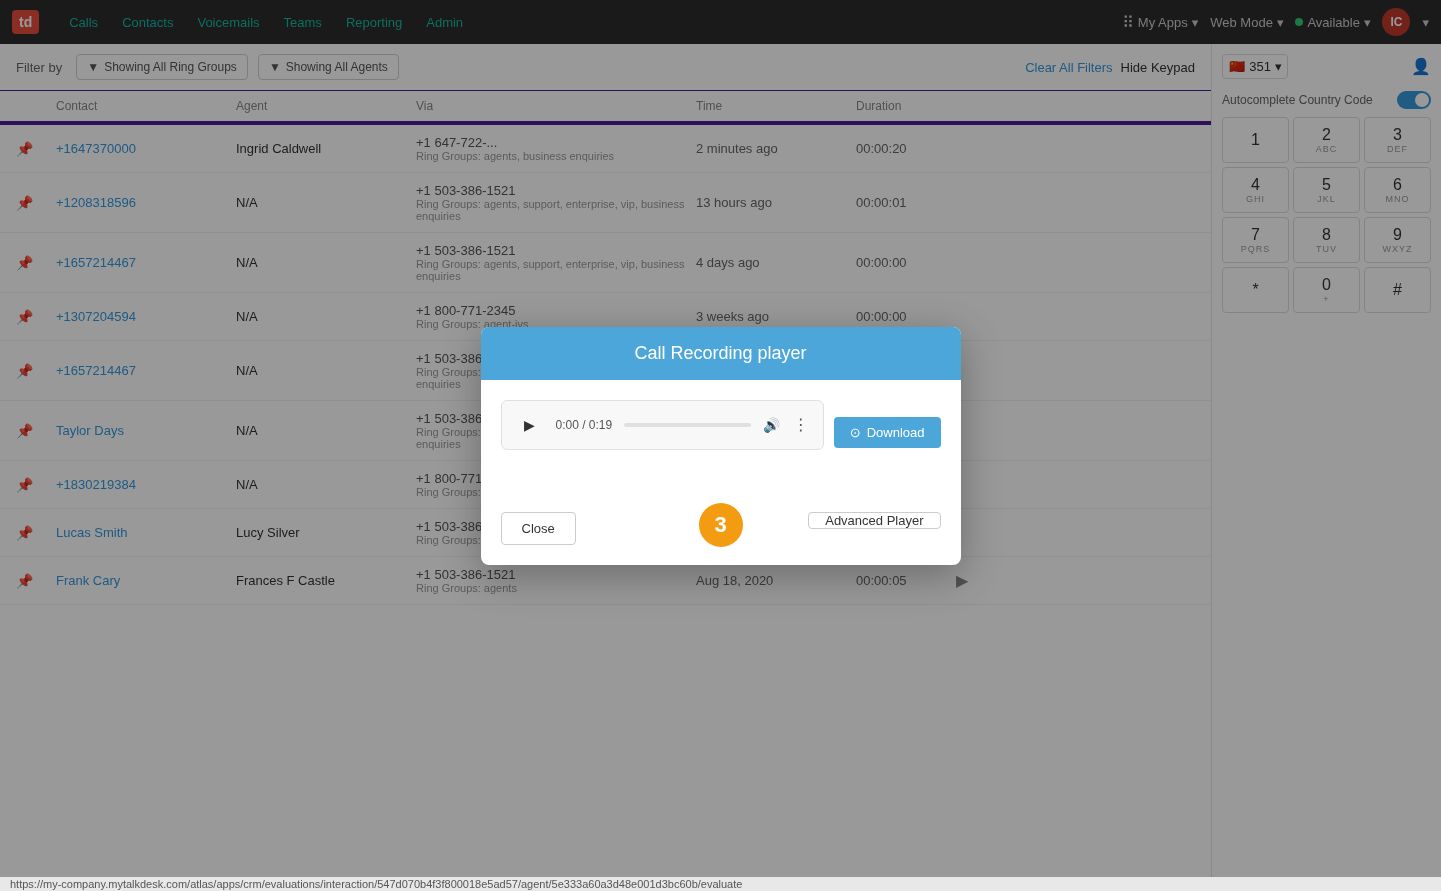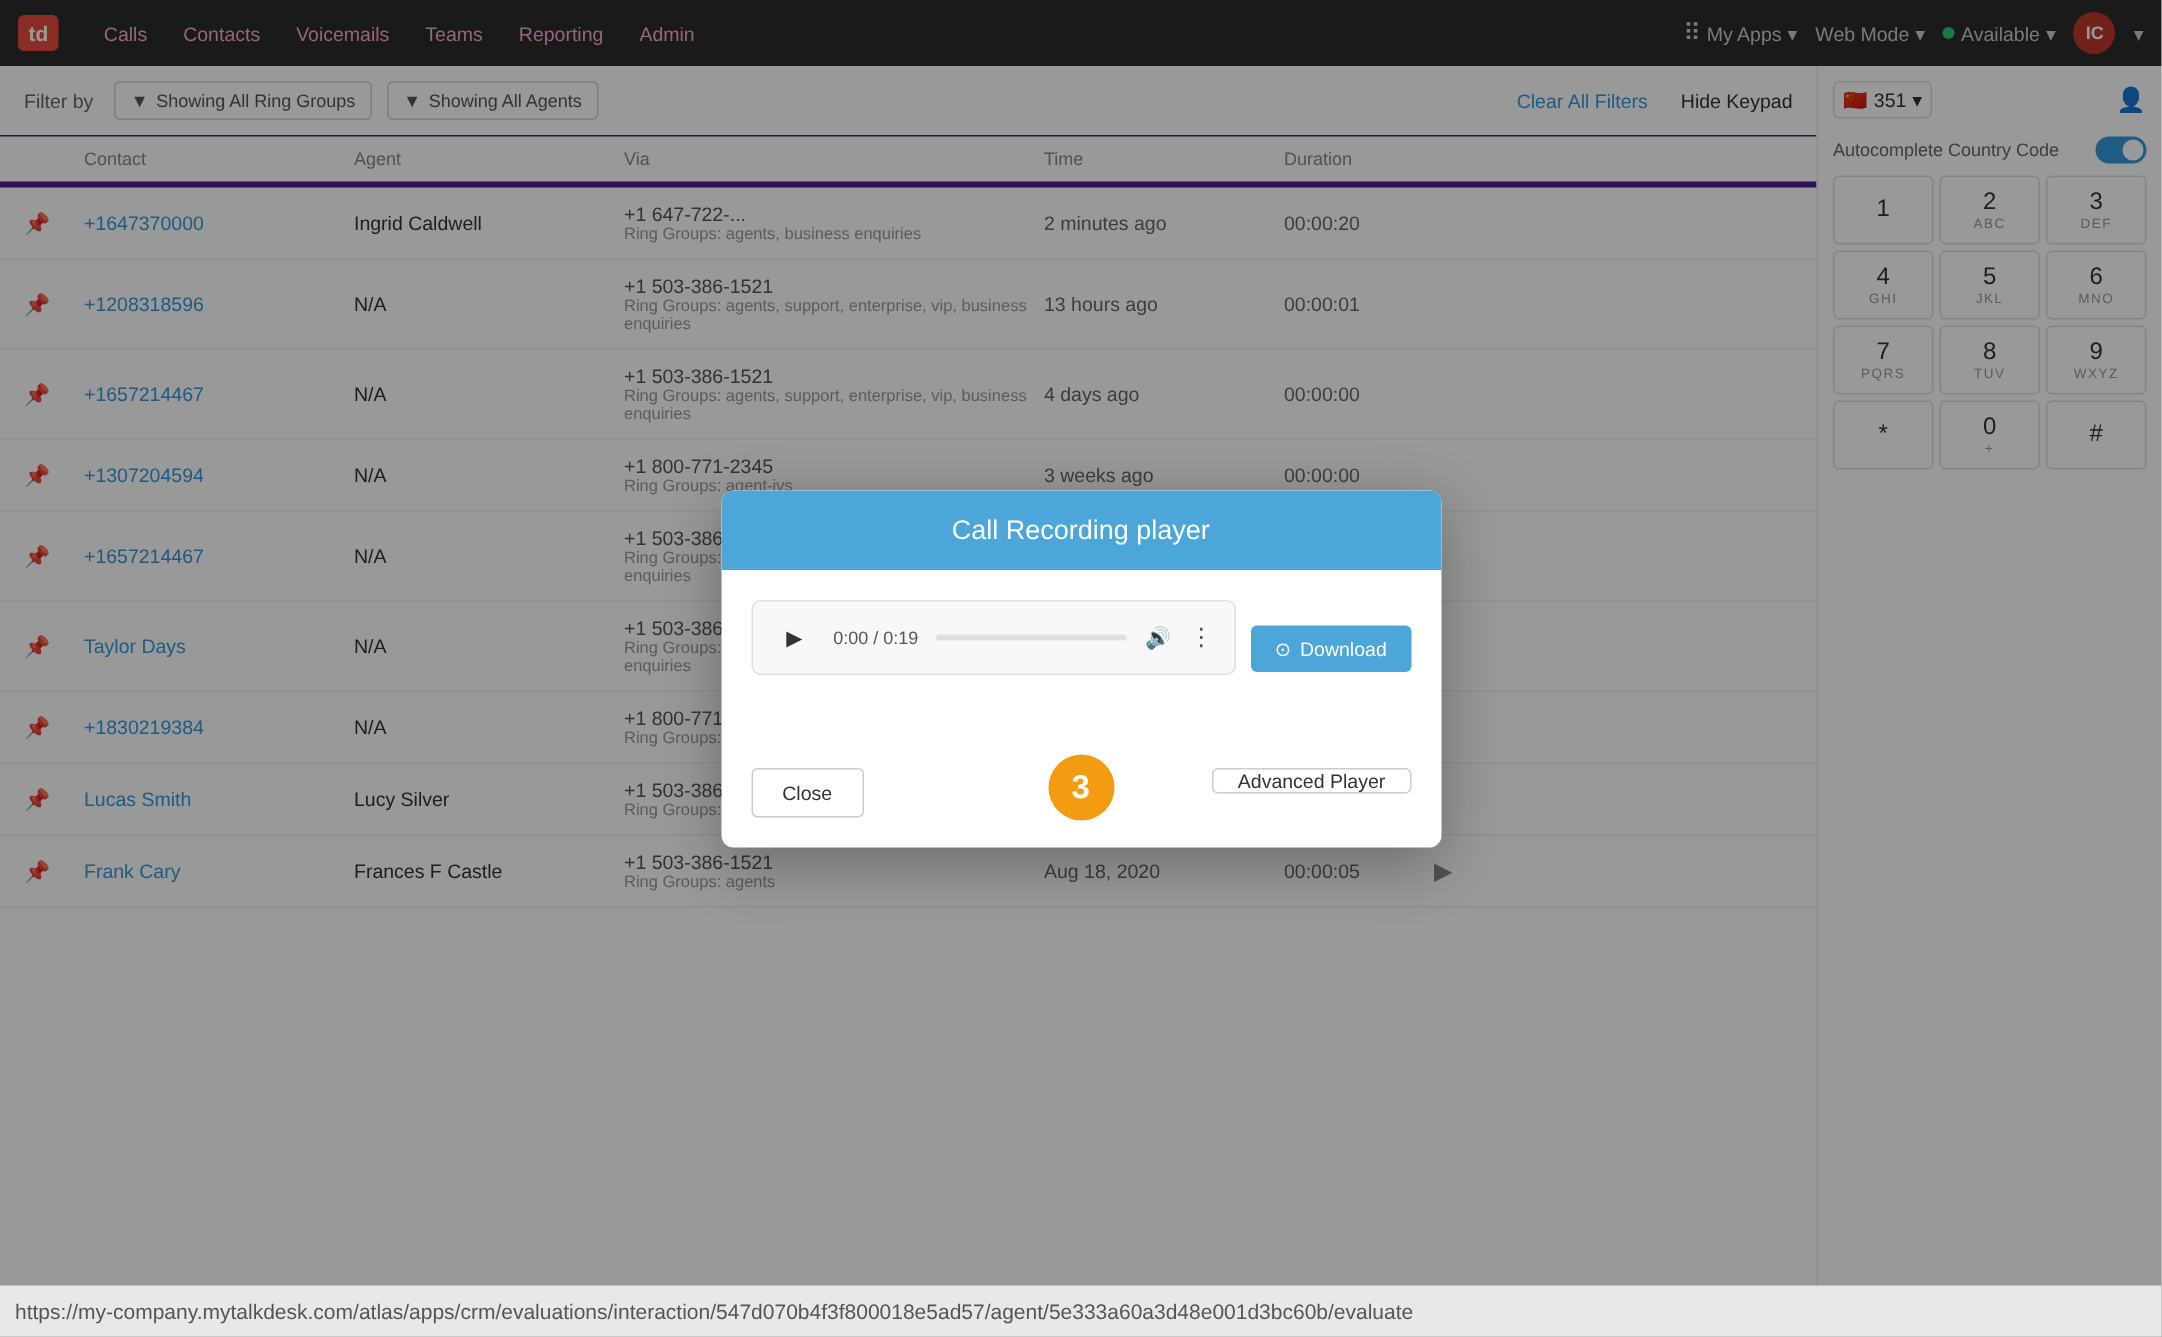--- a/index.html
+++ b/index.html
@@ -2,37 +2,37 @@
 <html><head>
   <meta charset="utf-8">
   <style>
     * { box-sizing: border-box; margin: 0; padding: 0; }
     body { font-family: -apple-system, BlinkMacSystemFont, 'Segoe UI', sans-serif; font-size: 13px; background: #f5f5f5; color: #333; overflow: hidden; width: 1441px; height: 891px; position: relative; }
 
     
     .navbar { display: flex; align-items: center; background: #2c2c2c; height: 44px; padding: 0 12px; gap: 20px; z-index: 10; position: relative; }
     .navbar-logo { background: #e74c3c; color: white; font-weight: bold; font-size: 14px; padding: 4px 7px; border-radius: 4px; }
     .navbar-nav { display: flex; gap: 4px; }
-    .navbar-nav a { color: #f9a8d4; text-decoration: none; padding: 4px 10px; font-size: 13px; border-radius: 3px; }
+    .navbar-nav a { color: #14b8a6; text-decoration: none; padding: 4px 10px; font-size: 13px; border-radius: 3px; }
     .navbar-right { margin-left: auto; display: flex; align-items: center; gap: 12px; }
     .navbar-right .nav-item { color: #ccc; font-size: 13px; cursor: pointer; display: flex; align-items: center; gap: 4px; }
     .status-dot { width: 8px; height: 8px; border-radius: 50%; background: #2ecc71; display: inline-block; }
     .avatar-circle { width: 28px; height: 28px; border-radius: 50%; background: #c0392b; color: white; display: flex; align-items: center; justify-content: center; font-size: 12px; font-weight: bold; }
 
     
     .main { display: flex; height: calc(891px - 44px); position: relative; }
 
     
     .content { flex: 1; background: white; overflow: hidden; position: relative; }
 
     
     .filter-bar { display: flex; align-items: center; padding: 10px 16px; background: white; border-bottom: 1px solid #4c1d95; gap: 10px; }
     .filter-label { color: #666; font-size: 13px; margin-right: 4px; }
     .filter-btn { display: flex; align-items: center; gap: 5px; border: 1px solid #d0d0d0; background: white; padding: 5px 10px; border-radius: 4px; font-size: 12px; color: #555; cursor: pointer; }
-    .filter-actions { margin-left: auto; display: flex; gap: 22px; }
+    .filter-actions { margin-left: auto; display: flex; gap: 8px; }
     .clear-filters { color: #3498db; font-size: 13px; cursor: pointer; }
     .hide-keypad { color: #333; font-size: 13px; cursor: pointer; }
 
     
     .table-header { display: grid; grid-template-columns: 40px 180px 180px 280px 160px 100px 60px; padding: 8px 16px; border-bottom: 4px solid #4c1d95; font-size: 12px; color: #888; font-weight: 500; }
     .table-row { display: grid; grid-template-columns: 40px 180px 180px 280px 160px 100px 60px; padding: 10px 16px; border-bottom: 1px solid #f0f0f0; align-items: center; }
     .contact-link { color: #3498db; text-decoration: none; font-size: 13px; text-align: center; }
     .via-main { font-size: 13px; color: #555; }
     .via-sub { font-size: 11px; color: #999; }
     .time-ago { font-size: 13px; color: #666; }
@@ -69,21 +69,21 @@
     .progress-bar-fill { width: 0%; height: 100%; background: #999; border-radius: 2px; }
     .volume-icon { color: #555; font-size: 14px; cursor: pointer; }
     .more-icon { color: #555; font-size: 16px; cursor: pointer; }
     .download-btn { background: #4da6d9; color: white; border: none; border-radius: 4px; padding: 8px 16px; font-size: 13px; cursor: pointer; display: flex; align-items: center; gap: 6px; }
     .modal-footer { display: flex; align-items: center; justify-content: space-between; padding: 10px 20px 20px; position: relative; }
     .close-btn { border: 1px solid #ccc; background: white; border-radius: 4px; padding: 8px 20px; font-size: 13px; cursor: pointer; color: #333; margin-top: 16px; }
     .advanced-btn { border: 1px solid #ccc; background: white; border-radius: 4px; padding: 0 16px; font-size: 13px; cursor: pointer; color: #333; }
     .step-badge { width: 44px; height: 44px; border-radius: 50%; background: #f39c12; color: white; font-size: 22px; font-weight: bold; display: flex; align-items: center; justify-content: center; position: absolute; left: 50%; transform: translateX(-50%); top: 50%; margin-top: -22px; }
 
     
-    .status-bar { position: absolute; bottom: 0; left: 0; right: 0; height: 34px; background: #e8e8e8; display: flex; align-items: center; padding: 0 10px; font-size: 14px; color: #555; z-index: 200; }
+    .status-bar { position: absolute; bottom: 0; left: 0; right: 0; height: 14px; background: #e8e8e8; display: flex; align-items: center; padding: 0 10px; font-size: 11px; color: #555; z-index: 200; }
   </style>
 </head>
 <body>
 
 <nav class="navbar">
   <div class="navbar-logo">td</div>
   <div class="navbar-nav">
     <a>Calls</a>
     <a>Contacts</a>
     <a>Voicemails</a>

